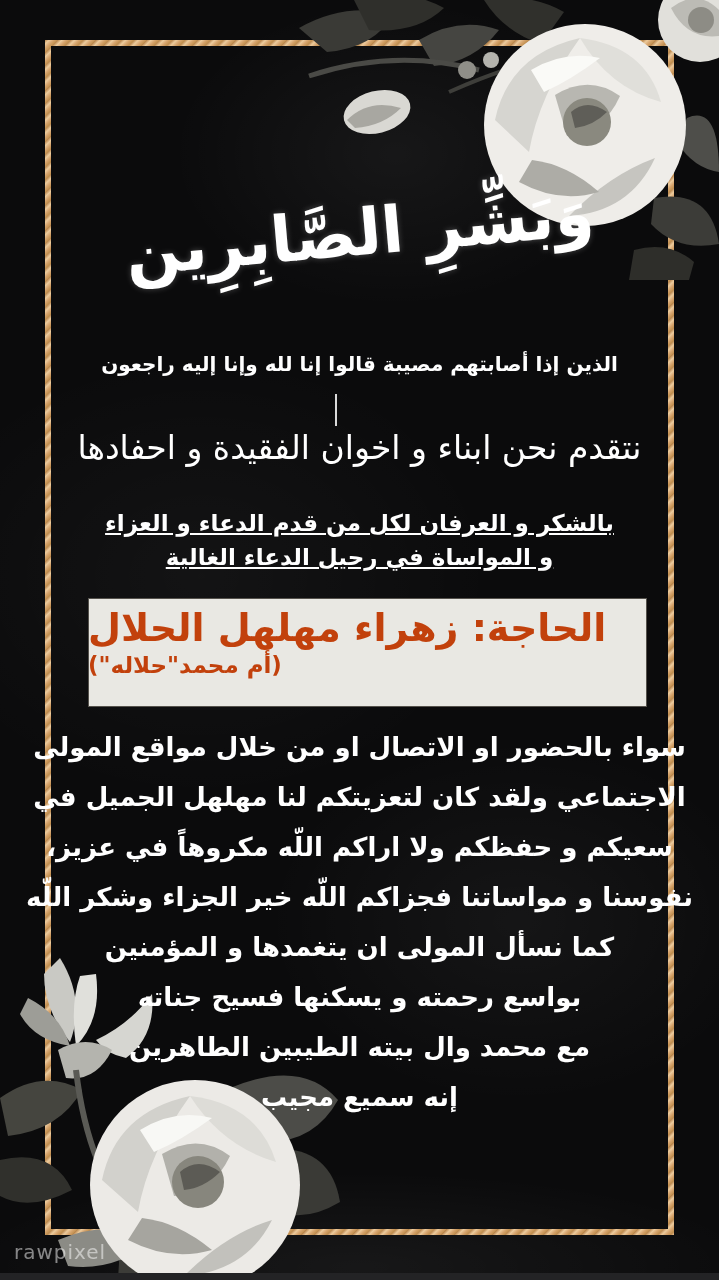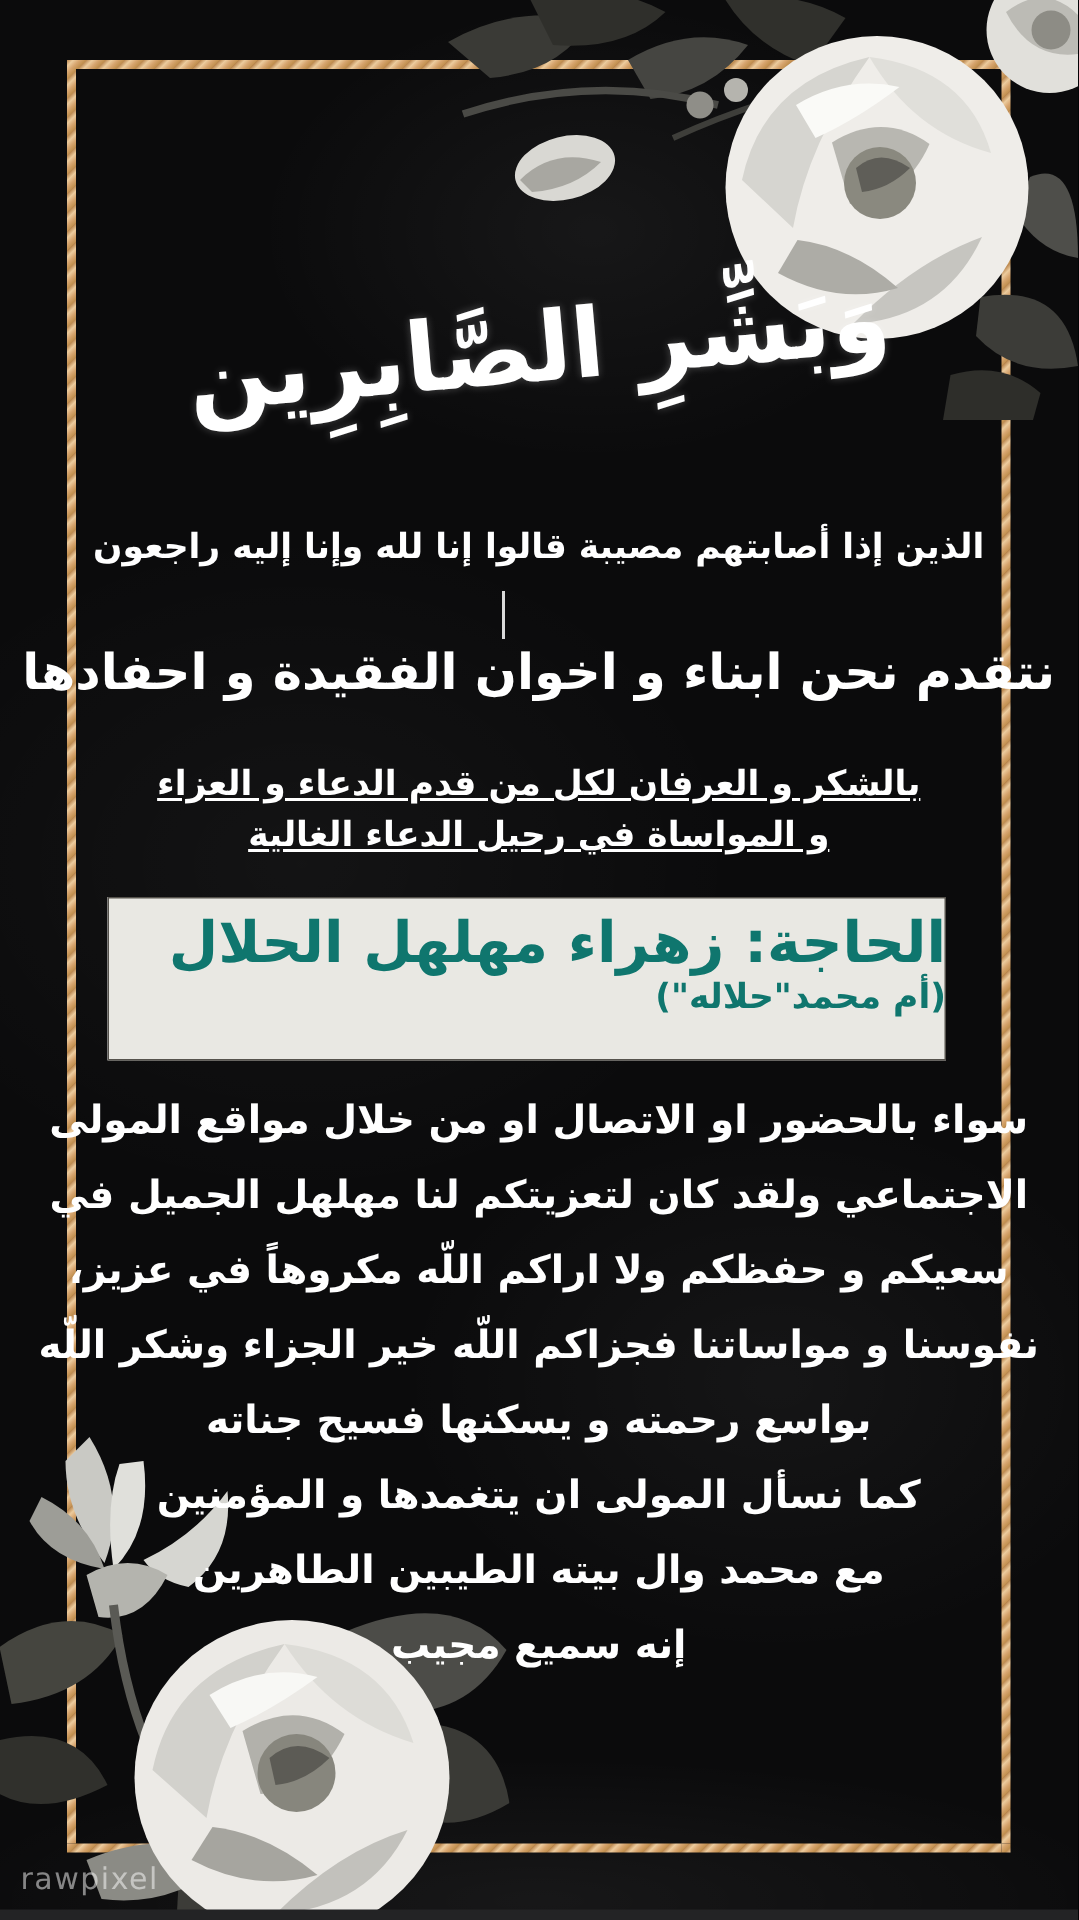--- a/index.html
+++ b/index.html
@@ -31,26 +31,26 @@
     top:196px;
     font-size:64px;font-weight:bold;
     transform:rotate(-5deg);
     letter-spacing:1px;
     text-shadow:0 0 6px rgba(255,255,255,0.25);
   }
   .calligraphy-stroke{
     position:absolute;left:335px;top:394px;width:2px;height:32px;
     background:rgba(255,255,255,0.85);z-index:3;
   }
-  .verse{top:352px;font-size:23px;font-weight:bold;letter-spacing:0.5px;}
-  .announcement{top:428px;font-size:33px;font-weight:bold;}
+  .verse{top:352px;font-size:20px;font-weight:bold;letter-spacing:0.5px;}
+  .announcement{top:428px;font-size:33px;font-weight:normal;}
   .thanks{top:506px;font-size:23px;font-weight:bold;line-height:34px;text-decoration:underline;}
   .name-box{
-    position:absolute;left:72px;top:598px;width:559px;height:109px;
-    background:#e9e8e3;color:#0f766e;z-index:3;text-align:right;
+    position:absolute;left:88px;top:598px;width:559px;height:109px;
+    background:#e9e8e3;color:#c2410c;z-index:3;text-align:left;
     box-shadow:0 0 0 1px #55524c inset;
   }
   .name-box .name{margin-top:8px;font-size:38px;font-weight:bold;white-space:nowrap;}
   .name-box .kunya{margin-top:2px;font-size:23px;font-weight:bold;white-space:nowrap;}
   .body-lines{top:722px;font-size:26px;font-weight:bold;}
   .body-lines div{height:50px;line-height:50px;white-space:nowrap;}
   .watermark{
     position:absolute;left:14px;bottom:16px;z-index:4;
     font-size:20px;letter-spacing:1px;color:rgba(255,255,255,0.5);
     text-align:left;white-space:nowrap;
@@ -144,22 +144,22 @@
   <div class="name-box">
     <div class="name">الحاجة: زهراء مهلهل الحلال</div>
     <div class="kunya">(أم محمد"حلاله")</div>
   </div>
 
   <div class="txt body-lines">
     <div>سواء بالحضور او الاتصال او من خلال مواقع المولى</div>
     <div>الاجتماعي ولقد كان لتعزيتكم لنا مهلهل الجميل في</div>
     <div>سعيكم و حفظكم ولا اراكم اللّه مكروهاً في عزيز،</div>
     <div>نفوسنا و مواساتنا فجزاكم اللّه خير الجزاء وشكر اللّه</div>
+    <div>كما نسأل المولى ان يتغمدها و المؤمنين</div>
     <div>بواسع رحمته و يسكنها فسيح جناته</div>
-    <div>كما نسأل المولى ان يتغمدها و المؤمنين</div>
     <div>مع محمد وال بيته الطيبين الطاهرين</div>
     <div>إنه سميع مجيب</div>
   </div>
 
   <div class="bottom-edge"></div>
 
   <div class="watermark" dir="ltr">rawpixel</div>
 
 </div>
 

